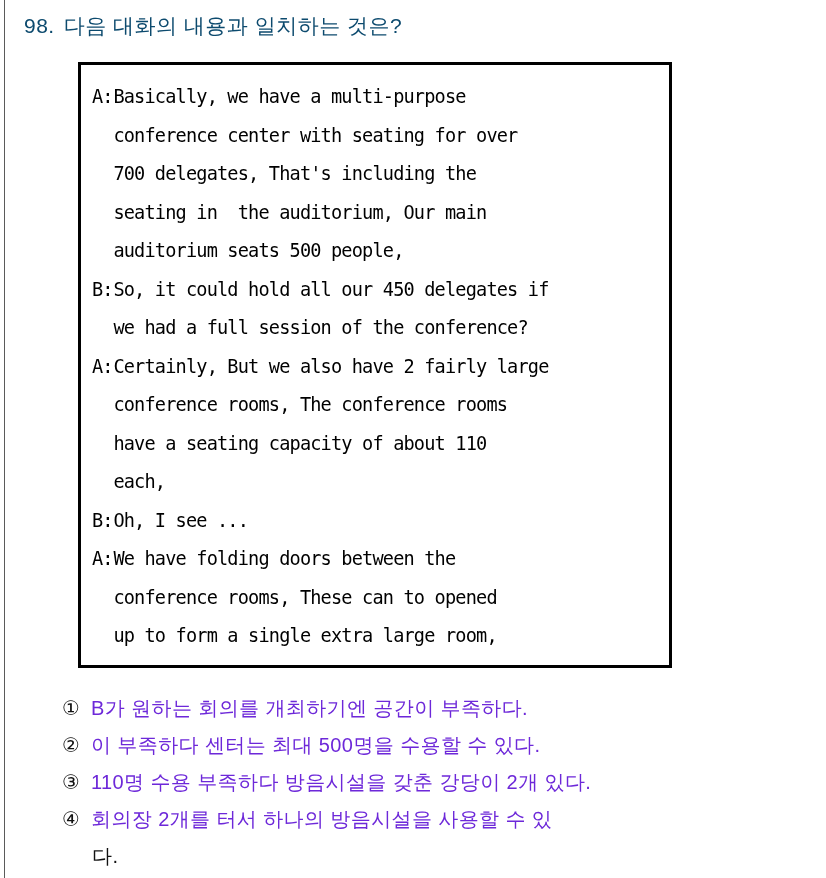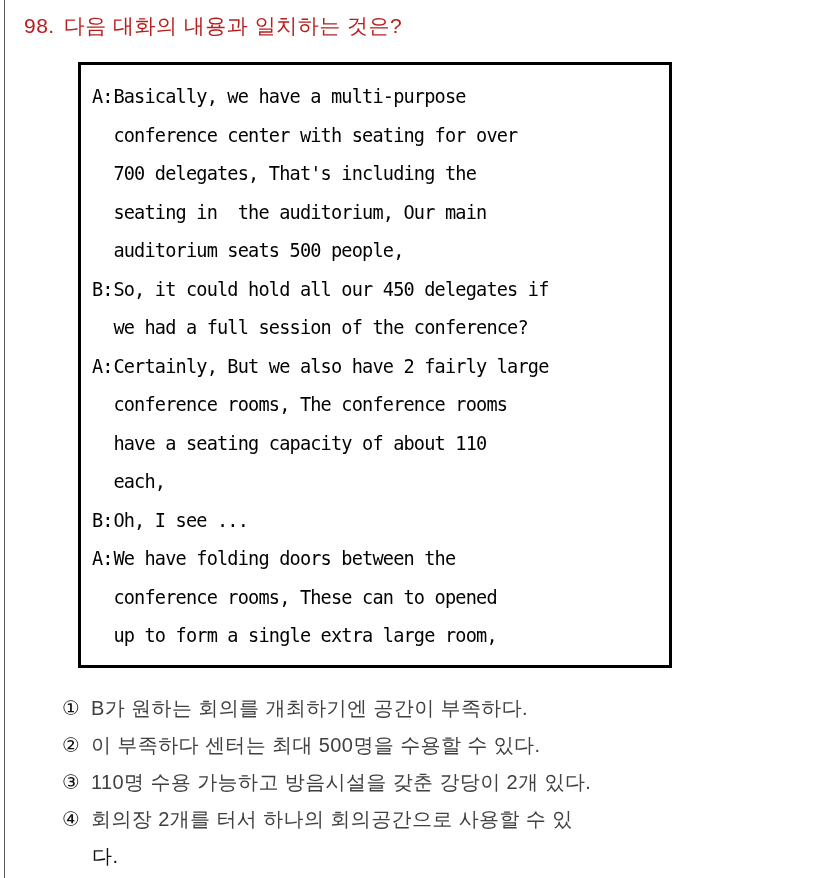--- a/index.html
+++ b/index.html
@@ -35,21 +35,21 @@
 
   
   .question-heading {
     position: absolute;
     left: 24px;
     top: 12px;
     font-size: 21px;
     line-height: 28px;
     letter-spacing: 0.5px;
     white-space: nowrap;
-    color: #b91c1c;
+    color: #0c4a6e;
   }
   .question-heading .q-number {
     margin-right: 9px;
   }
 
   
   .dialogue-box {
     position: absolute;
     left: 78px;
     top: 62px;
@@ -116,21 +116,21 @@
     line-height: 37px;
     color: #111111;
     text-align: left;
   }
 
   .choice-text {
     flex: 1 1 auto;
     font-size: 20px;
     line-height: 37px;
     letter-spacing: 0.4px;
-    color: #404040;
+    color: #6d28d9;
     white-space: pre-wrap;
   }
 
   .choice-continuation {
     margin-left: 30px;
     font-size: 20px;
     line-height: 37px;
     letter-spacing: 0.4px;
     color: #111111;
   }
@@ -177,25 +177,25 @@
       </div>
       <div>
         <div class="choice-row">
           <span class="choice-marker">②</span>
           <span class="choice-text">이 부족하다 센터는 최대 500명을 수용할 수 있다.</span>
         </div>
       </div>
       <div>
         <div class="choice-row">
           <span class="choice-marker">③</span>
-          <span class="choice-text">110명 수용 가능하고 방음시설을 갖춘 강당이 2개 있다.</span>
+          <span class="choice-text">110명 수용 부족하다 방음시설을 갖춘 강당이 2개 있다.</span>
         </div>
       </div>
       <div>
         <div class="choice-row">
           <span class="choice-marker">④</span>
-          <span class="choice-text">회의장 2개를 터서 하나의 회의공간으로 사용할 수 있</span>
+          <span class="choice-text">회의장 2개를 터서 하나의 방음시설을 사용할 수 있</span>
         </div>
         <div class="choice-continuation">다.</div>
       </div>
     </div>
 
 </div>
 
 </body></html>

